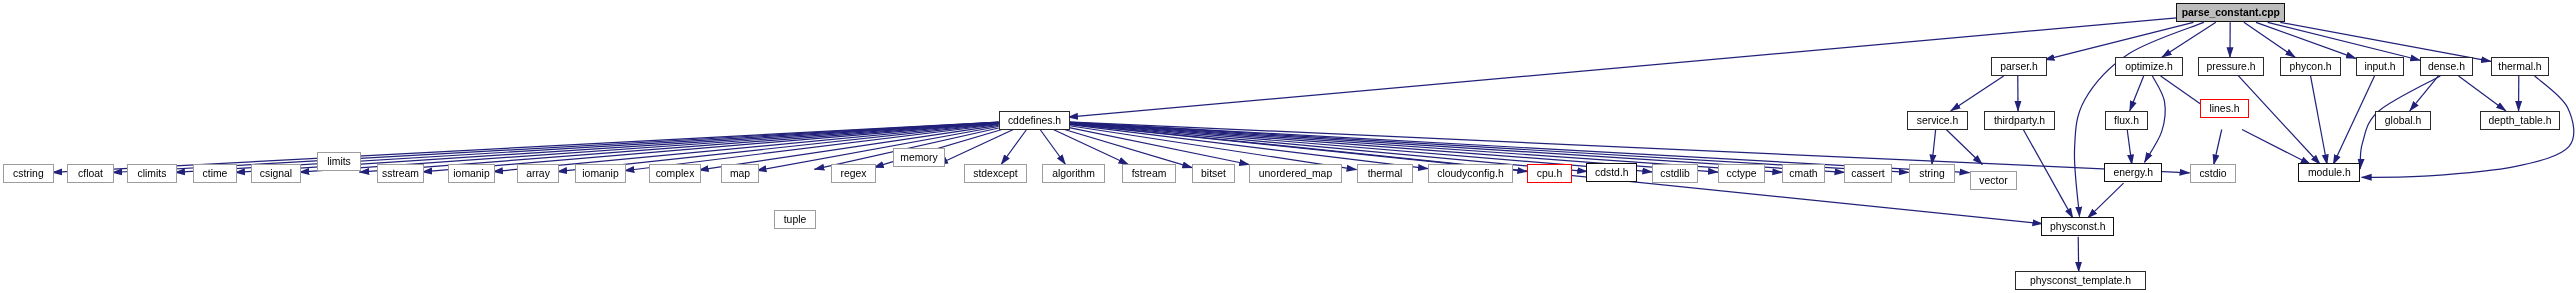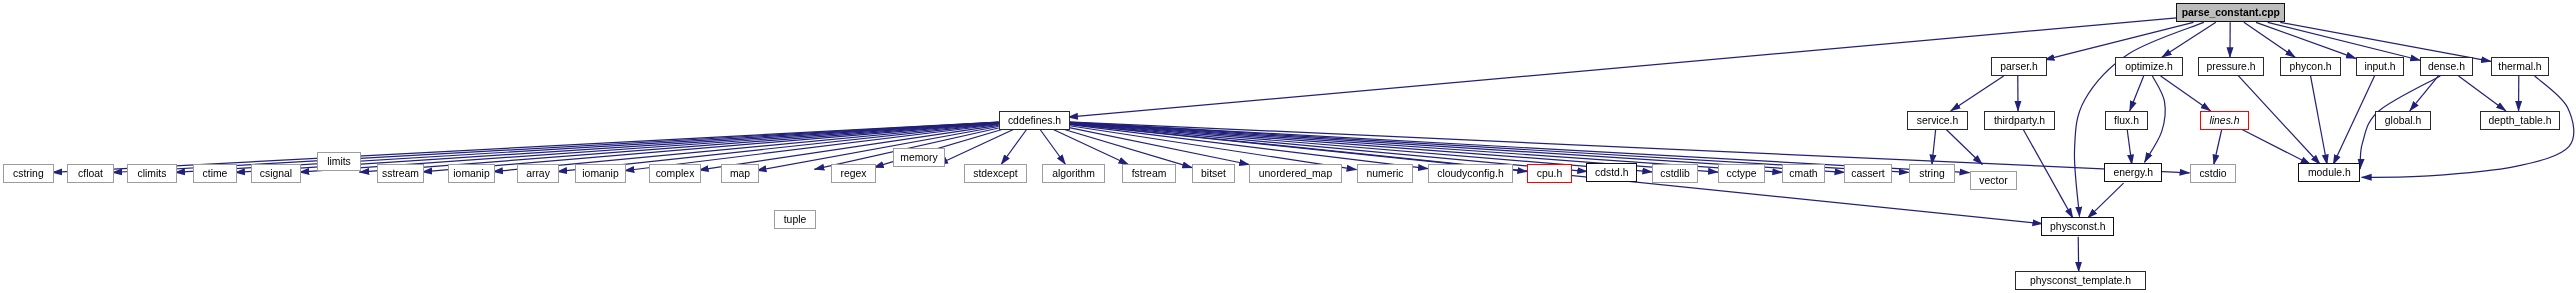--- a/index.html
+++ b/index.html
@@ -97,21 +97,21 @@
       <div class="node project" style="left: 2115px; top: 57px; width: 66px;">optimize.h</div>
       <div class="node project" style="left: 2198px; top: 57px; width: 64px;">pressure.h</div>
       <div class="node project" style="left: 2280px; top: 57px; width: 59px;">phycon.h</div>
       <div class="node project" style="left: 2356px; top: 57px; width: 46px;">input.h</div>
       <div class="node project" style="left: 2420px; top: 57px; width: 51px;">dense.h</div>
       <div class="node project" style="left: 2491px; top: 57px; width: 56px;">thermal.h</div>
       <div class="node project" style="left: 999px; top: 111px; width: 69px;">cddefines.h</div>
       <div class="node project" style="left: 1907px; top: 111px; width: 59px;">service.h</div>
       <div class="node project" style="left: 1984px; top: 111px; width: 69px;">thirdparty.h</div>
       <div class="node project" style="left: 2105px; top: 111px; width: 41px;">flux.h</div>
-      <div class="node red" style="left: 2200px; top: 111px; width: 47px; font-style: italic;">lines.h</div>
+      <div class="node red" style="left: 2200px; top: 99px; width: 47px;">lines.h</div>
       <div class="node project" style="left: 2375px; top: 111px; width: 54px;">global.h</div>
       <div class="node project" style="left: 2480px; top: 111px; width: 78px;">depth_table.h</div>
       <div class="node system" style="left: 2.9px; top: 164px; width: 49px;">cstring</div>
       <div class="node system" style="left: 67px; top: 164px; width: 45px;">cfloat</div>
       <div class="node system" style="left: 127px; top: 164px; width: 48px;">climits</div>
       <div class="node system" style="left: 193px; top: 164px; width: 42px;">ctime</div>
       <div class="node system" style="left: 251px; top: 164px; width: 48px;">csignal</div>
       <div class="node system" style="left: 317px; top: 152px; width: 42px;">limits</div>
       <div class="node system" style="left: 377px; top: 164px; width: 45px;">sstream</div>
       <div class="node system" style="left: 448px; top: 164px; width: 45px;">iomanip</div>
@@ -120,21 +120,21 @@
       <div class="node system" style="left: 649px; top: 164px; width: 50px;">complex</div>
       <div class="node system" style="left: 721px; top: 164px; width: 36px;">map</div>
       <div class="node system" style="left: 774px; top: 164px; width: 40px; margin-top: 46px;">tuple</div>
       <div class="node system" style="left: 831px; top: 164px; width: 43px;">regex</div>
       <div class="node system" style="left: 893px; top: 148px; width: 50px;">memory</div>
       <div class="node system" style="left: 964px; top: 164px; width: 61px;">stdexcept</div>
       <div class="node system" style="left: 1042px; top: 164px; width: 61px;">algorithm</div>
       <div class="node system" style="left: 1122px; top: 164px; width: 52px;">fstream</div>
       <div class="node system" style="left: 1192px; top: 164px; width: 41px;">bitset</div>
       <div class="node system" style="left: 1249px; top: 164px; width: 91px;">unordered_map</div>
-      <div class="node system" style="left: 1357px; top: 164px; width: 54px;">numeric</div>
+      <div class="node system" style="left: 1357px; top: 164px; width: 54px;">thermal</div>
       <div class="node system" style="left: 1428px; top: 164px; width: 83px;">cloudyconfig.h</div>
       <div class="node red" style="left: 1527px; top: 164px; width: 43px;">cpu.h</div>
       <div class="node bold" style="left: 1587px; top: 164px; width: 49px;">cdstd.h</div>
       <div class="node system" style="left: 1652px; top: 164px; width: 44px;">cstdlib</div>
       <div class="node system" style="left: 1718px; top: 164px; width: 45px;">cctype</div>
       <div class="node system" style="left: 1782px; top: 164px; width: 41px;">cmath</div>
       <div class="node system" style="left: 1844px; top: 164px; width: 46px;">cassert</div>
       <div class="node system" style="left: 1909px; top: 164px; width: 44px;">string</div>
       <div class="node system" style="left: 1970px; top: 171px; width: 45px;">vector</div>
       <div class="node bold" style="left: 2105px; top: 164px; width: 56px;">energy.h</div>

